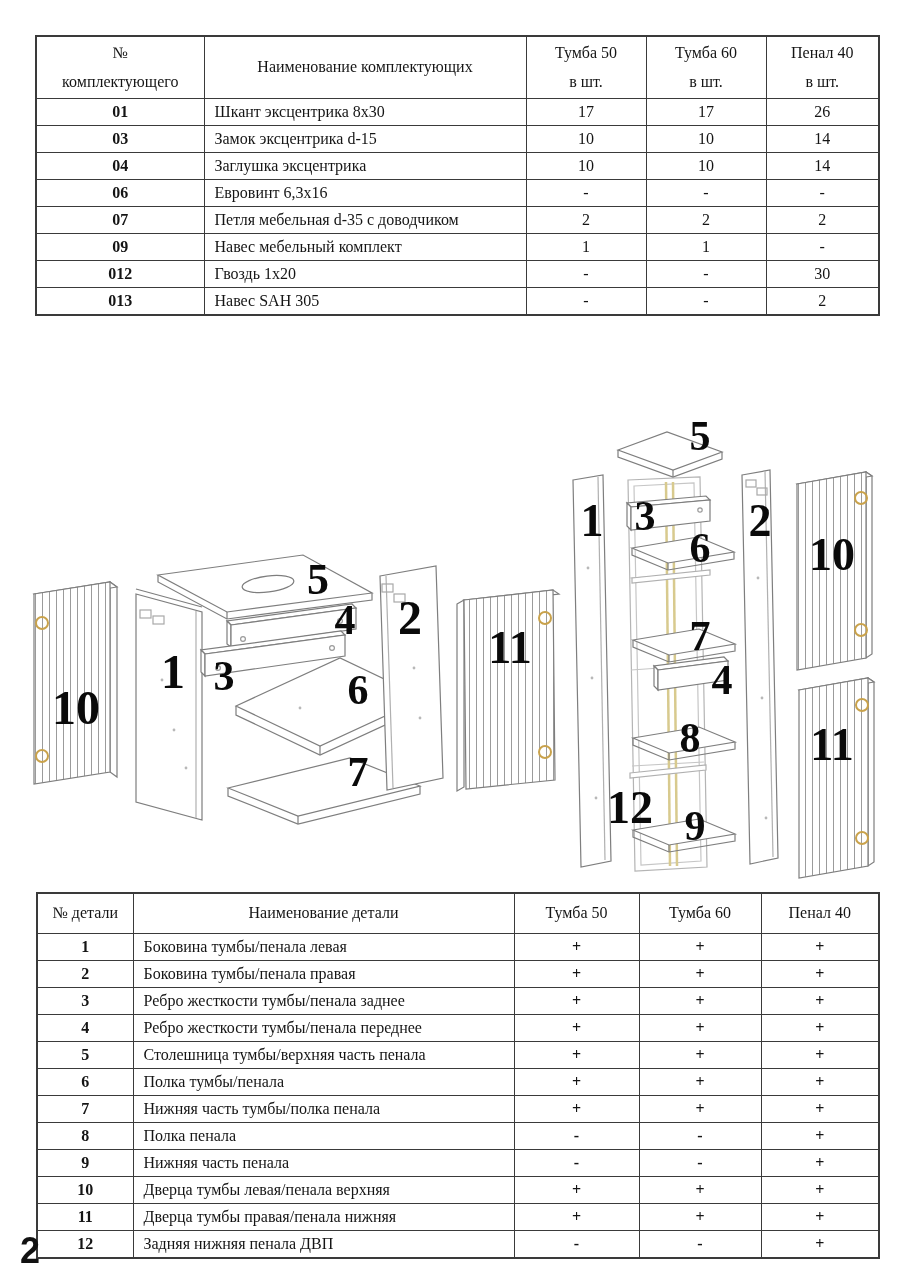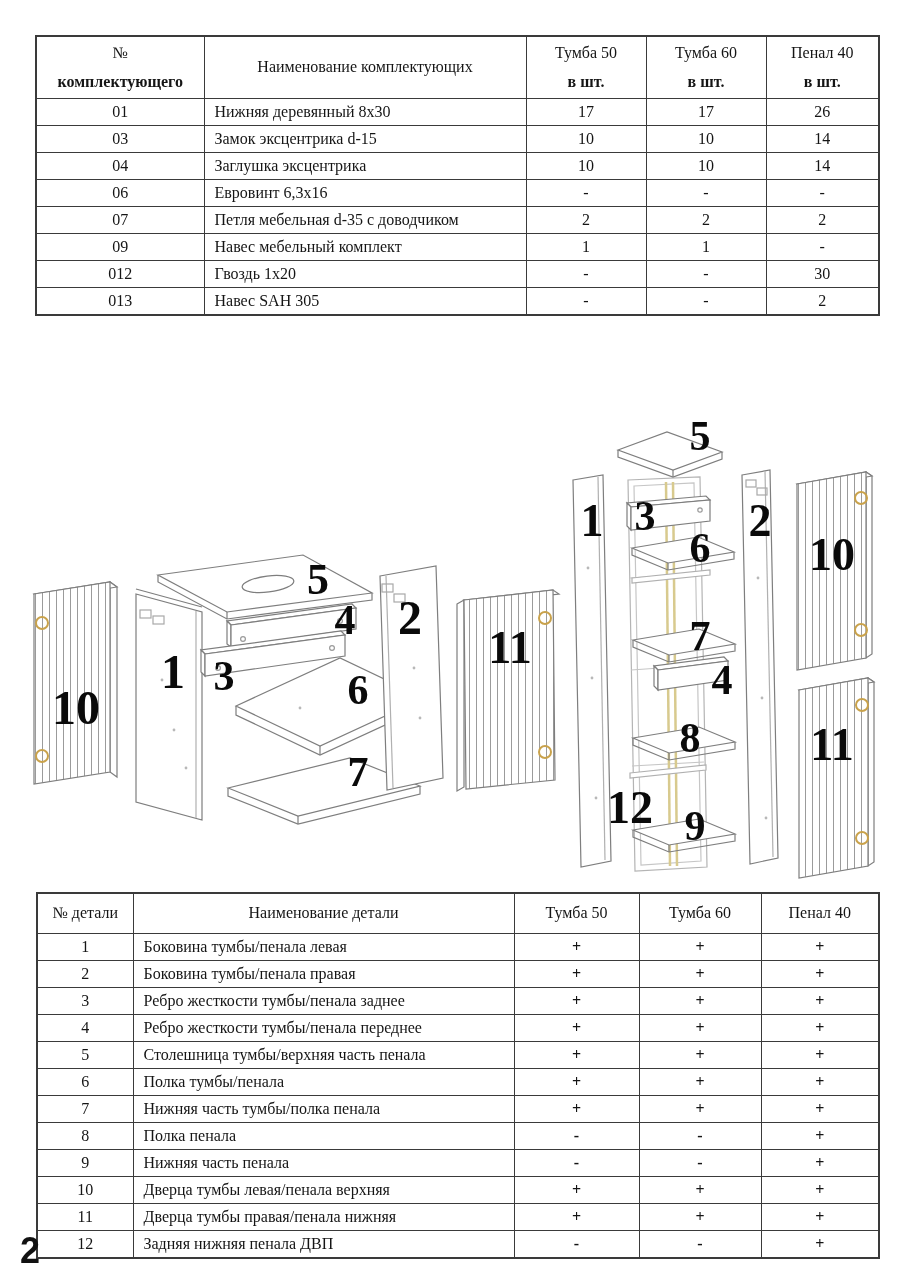--- a/index.html
+++ b/index.html
@@ -5,27 +5,27 @@
   html,body{margin:0;padding:0;background:#ffffff;}
   body{position:relative;width:905px;height:1280px;overflow:hidden;
        font-family:"Liberation Serif","DejaVu Serif",serif;color:#151515;}
   table{border-collapse:collapse;table-layout:fixed;position:absolute;
         background:#fff;border:2px solid #3a3a3a;
         font-family:"Liberation Serif","DejaVu Serif",serif;color:#151515;}
   td,th{border:1px solid #3a3a3a;overflow:hidden;white-space:nowrap;}
   th{font-weight:normal;font-size:16px;text-align:center;vertical-align:middle;}
   td{font-size:16px;height:26px;text-align:center;padding:0 2px;}
   td:nth-child(2){text-align:left;padding-left:10px;}
-  td:first-child{font-weight:normal;}
+  td:first-child{font-weight:bold;}
   #components{left:35px;top:35px;width:843px;}
   #parts{left:36px;top:892px;width:842px;}
   #components thead tr{height:62px;}
   #parts thead tr{height:40px;}
   #parts td:nth-child(3),#parts td:nth-child(4),#parts td:nth-child(5){font-weight:bold;}
-  .sub{margin-top:11px;font-weight:bold;}
+  .sub{margin-top:11px;}
   .sub:empty{display:none;}
   #diagram{position:absolute;left:0;top:418px;}
   #pageno{position:absolute;left:20px;top:1230px;
           font-family:"Liberation Sans","DejaVu Sans",sans-serif;
           font-weight:bold;font-size:36px;color:#111;}
   .dlabel{font-family:"Liberation Serif","DejaVu Serif",serif;font-weight:bold;fill:#0a0a0a;}
 </style>
 </head>
 <body>
 
@@ -57,21 +57,21 @@
       </th>
       <th>
         <div>Пенал 40</div>
         <div class="sub">в шт.</div>
       </th>
     </tr>
   </thead>
   <tbody>
       <tr>
         <td>01</td>
-        <td>Нижняя деревянный 8х30</td>
+        <td>Шкант эксцентрика 8х30</td>
         <td>17</td>
         <td>17</td>
         <td>26</td>
       </tr>
       <tr>
         <td>03</td>
         <td>Замок эксцентрика d-15</td>
         <td>10</td>
         <td>10</td>
         <td>14</td>

